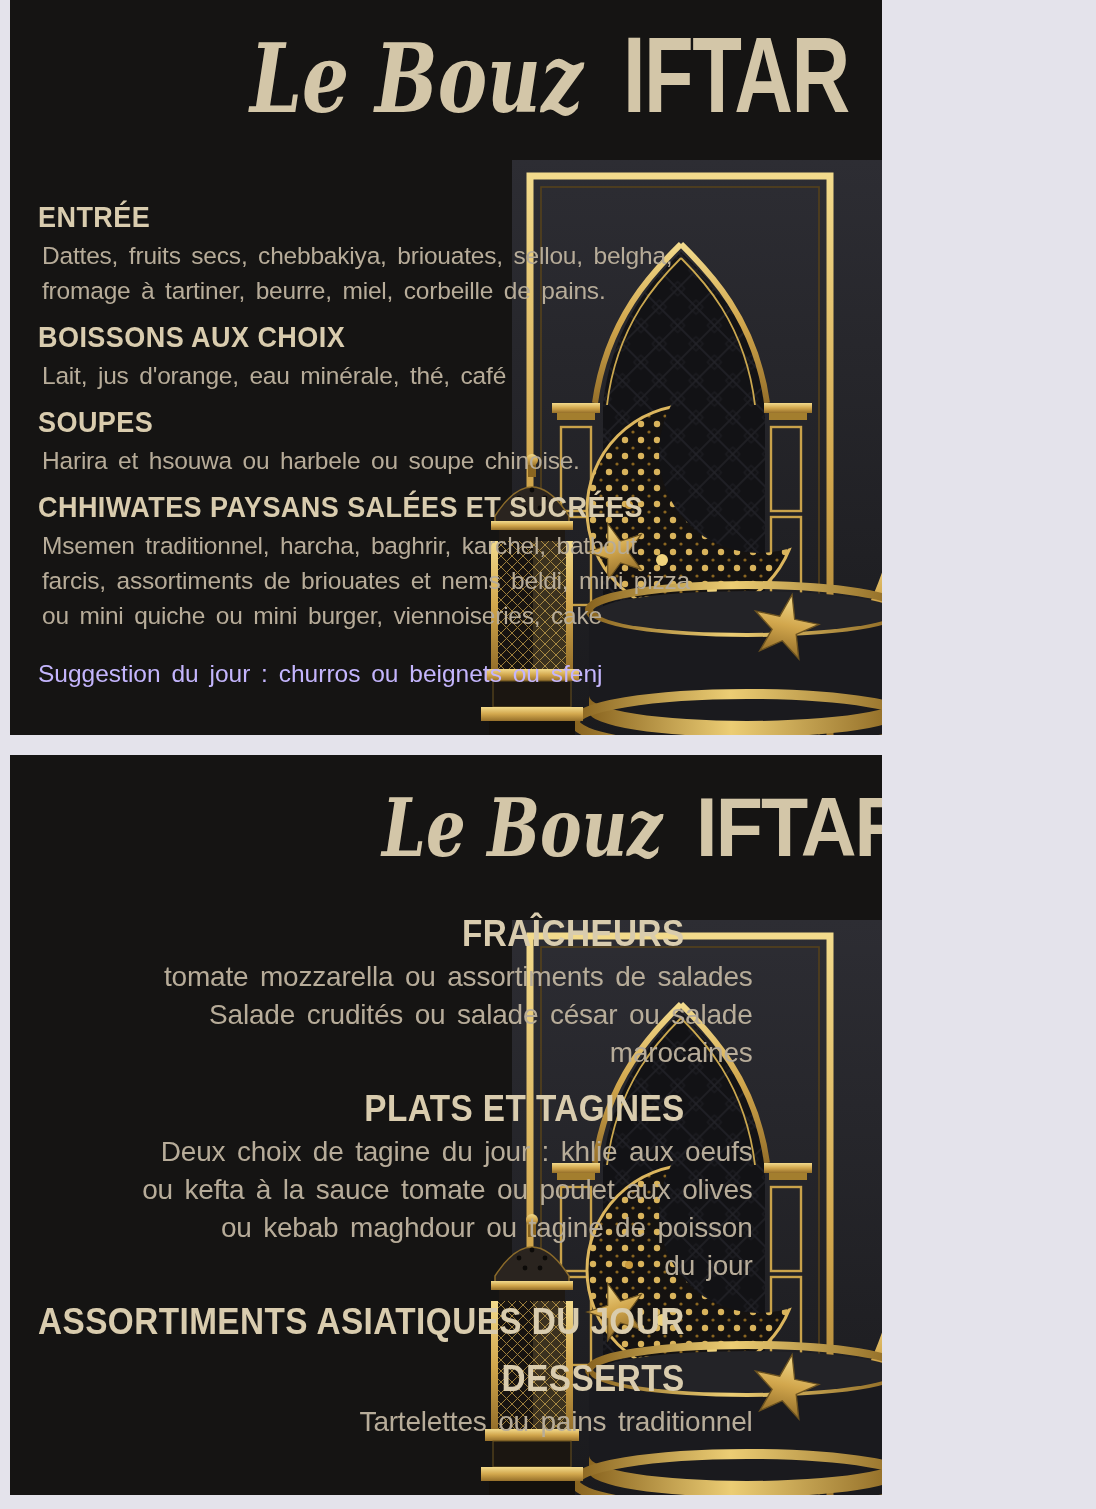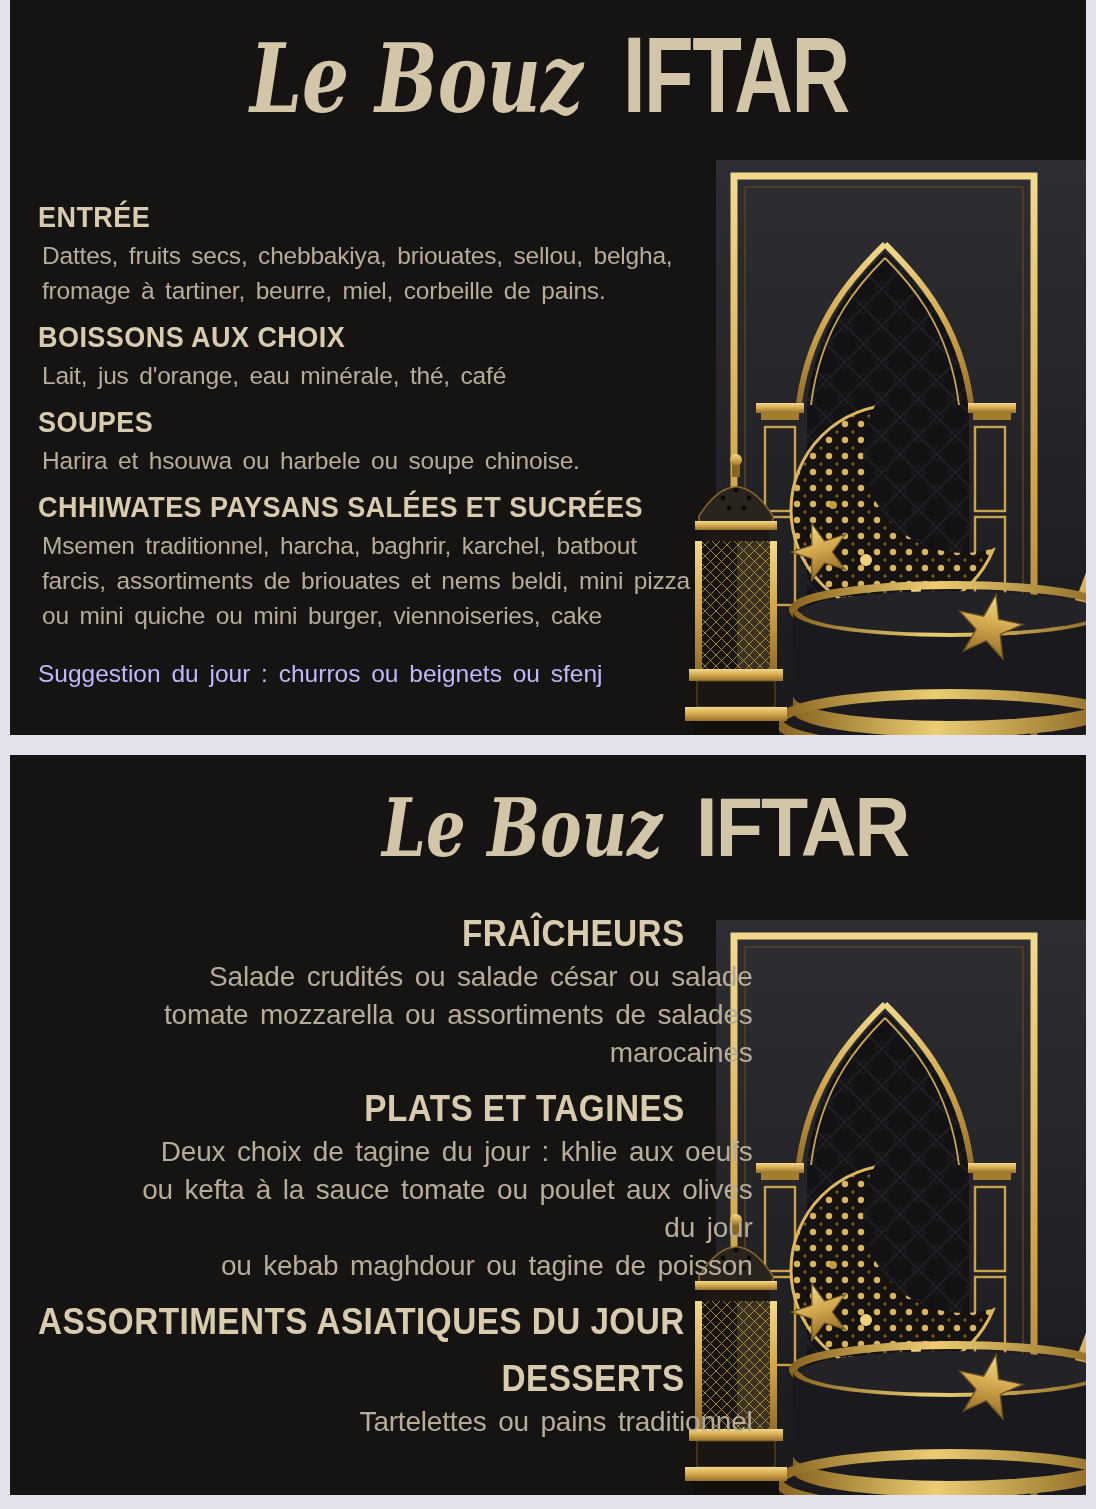--- a/index.html
+++ b/index.html
@@ -3,21 +3,21 @@
 <meta charset="utf-8">
 <style>
   html,body{margin:0;padding:0;}
   body{
     width:1096px;height:1509px;
     background:#e4e3eb;
     font-family:"Liberation Sans",sans-serif;
     position:relative;overflow:hidden;
   }
   .panel{
-    position:absolute;left:10px;width:1076px;
+    position:absolute;left:10px;width:872px;
     background:#151413;overflow:hidden;
   }
   .panel-top{top:0;height:735px;}
   .panel-bottom{top:755px;height:740px;}
 
   
   .title{position:absolute;display:flex;align-items:baseline;z-index:3;white-space:nowrap;}
   .title-script{
     font-family:"DejaVu Serif",serif;font-style:italic;font-weight:bold;
     color:#d3c6a8;line-height:1;display:inline-block;transform-origin:left bottom;
@@ -225,32 +225,32 @@
   </div>
 
   <svg class="artwork" width="425" height="577" viewBox="0 0 425 577">
       <use href="#artwork-root"></use>
     </svg>
 
   <div class="menu">
     <div class="sec">
       <h3>FRAÎCHEURS</h3>
       <p>
+        <span>tomate mozzarella ou assortiments de salades</span>
         <span>Salade crudités ou salade césar ou salade</span>
-        <span>tomate mozzarella ou assortiments de salades</span>
         <span>marocaines</span>
       </p>
     </div>
     <div class="sec">
       <h3>PLATS ET TAGINES</h3>
       <p>
         <span>Deux choix de tagine du jour : khlie aux oeufs</span>
         <span>ou kefta à la sauce tomate ou poulet aux olives</span>
+        <span>ou kebab maghdour ou tagine de poisson</span>
         <span>du jour</span>
-        <span>ou kebab maghdour ou tagine de poisson</span>
       </p>
     </div>
     <div class="sec">
       <h3>ASSORTIMENTS ASIATIQUES DU JOUR</h3>
     </div>
     <div class="sec">
       <h3>DESSERTS</h3>
       <p>
         <span>Tartelettes ou pains traditionnel</span>
       </p>

